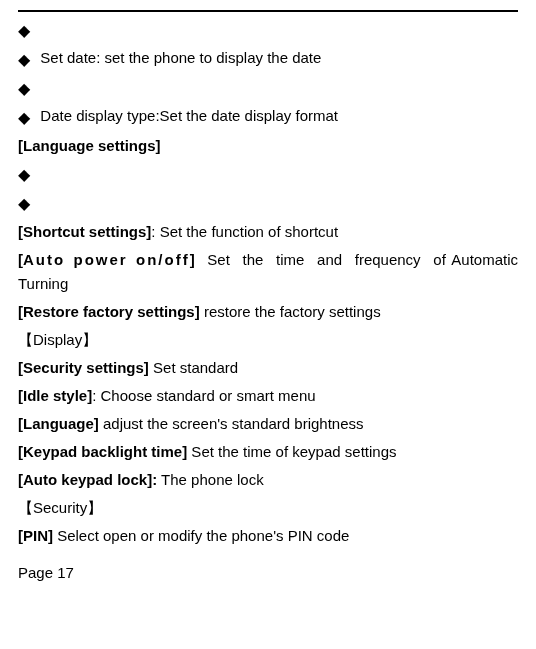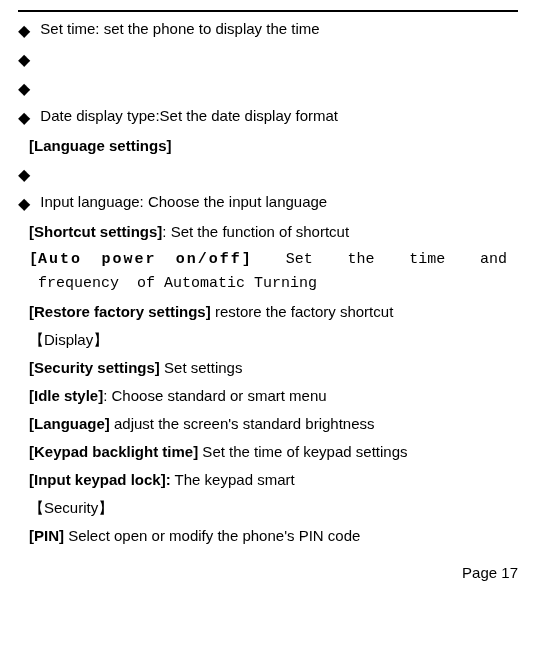--- a/index.html
+++ b/index.html
@@ -31,102 +31,101 @@
       margin-bottom: 4px;
       line-height: 1.5;
     }
     .bullet-icon {
       font-size: 16px;
       margin-right: 10px;
       margin-top: 1px;
       flex-shrink: 0;
     }
     .section-line {
-      margin: 4px 11px;
+      margin: 4px 0;
       line-height: 1.6;
     }
     .bold {
       font-weight: bold;
     }
     .page-footer {
-      text-align: right;
+      text-align: left;
       margin-top: 16px;
       font-size: 15px;
     }
   </style>
 </head>
 <body>
 
 <div class="top-divider"></div>
 
 <ul class="bullet-list">
   <li>
     <span class="bullet-icon">◆</span>
-    <span>Set time: set the phone to display the time</span>
   </li>
   <li>
     <span class="bullet-icon">◆</span>
+    <span>Set date: set the phone to display the date</span>
   </li>
   <li>
     <span class="bullet-icon">◆</span>
   </li>
   <li>
     <span class="bullet-icon">◆</span>
     <span>Date display type:Set the date display format</span>
   </li>
 </ul>
 
 <div class="section-line">
   <span class="bold">[Language settings]</span>
 </div>
 
 <ul class="bullet-list">
   <li>
     <span class="bullet-icon">◆</span>
   </li>
   <li>
     <span class="bullet-icon">◆</span>
-    <span>Input language: Choose the input language</span>
   </li>
 </ul>
 
 <div class="section-line">
   <span class="bold">[Shortcut settings]</span><span>: Set the function of shortcut</span>
 </div>
 
-<div class="section-line" style="text-align: justify; font-family: Liberation Mono, monospace;">
+<div class="section-line" style="text-align: justify;">
   <span class="bold">[<span style="letter-spacing:2px">Auto  power  on/off</span>]</span><span>&nbsp; Set &nbsp;the &nbsp;time &nbsp;and &nbsp;frequency &nbsp;of Automatic Turning</span>
 </div>
 
 <div class="section-line">
-  <span class="bold">[Restore factory settings]</span><span> restore the factory shortcut</span>
+  <span class="bold">[Restore factory settings]</span><span> restore the factory settings</span>
 </div>
 
 <div class="section-line">
   <span>【Display】</span>
 </div>
 
 <div class="section-line">
-  <span class="bold">[Security settings]</span><span> Set settings</span>
+  <span class="bold">[Security settings]</span><span> Set standard</span>
 </div>
 
 <div class="section-line">
   <span class="bold">[Idle style]</span><span>: Choose standard or smart menu</span>
 </div>
 
 <div class="section-line">
   <span class="bold">[Language]</span><span> adjust the screen's standard brightness</span>
 </div>
 
 <div class="section-line">
   <span class="bold">[Keypad backlight time]</span><span> Set the time of keypad settings</span>
 </div>
 
 <div class="section-line">
-  <span class="bold">[Input keypad lock]:</span><span> The keypad smart</span>
+  <span class="bold">[Auto keypad lock]:</span><span> The phone lock</span>
 </div>
 
 <div class="section-line">
   <span>【Security】</span>
 </div>
 
 <div class="section-line">
   <span class="bold">[PIN]</span><span> Select open or modify the phone's PIN code</span>
 </div>
 

